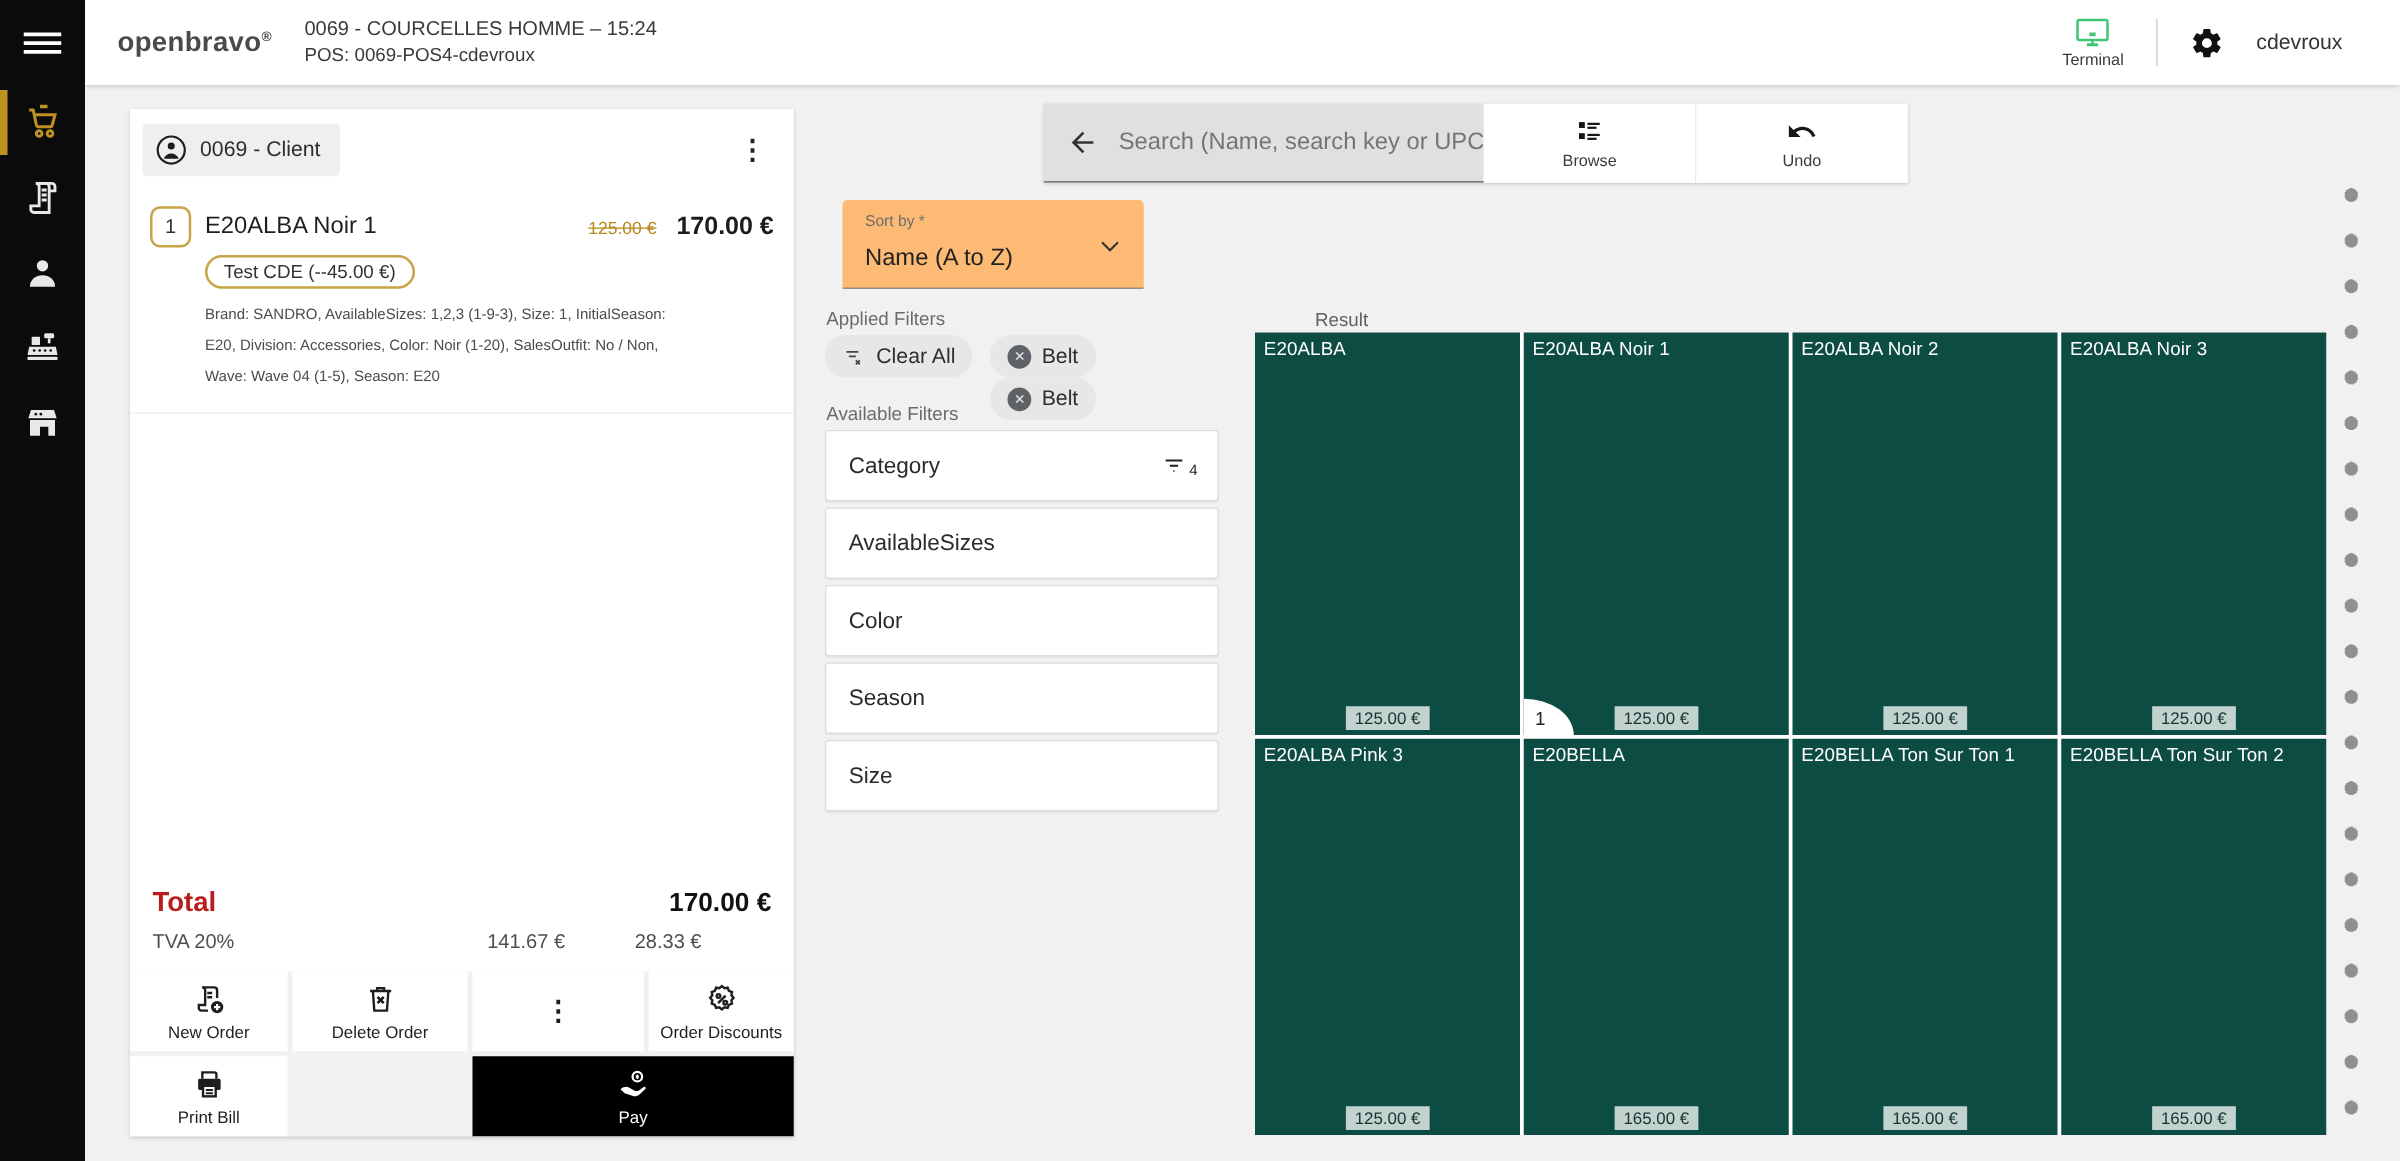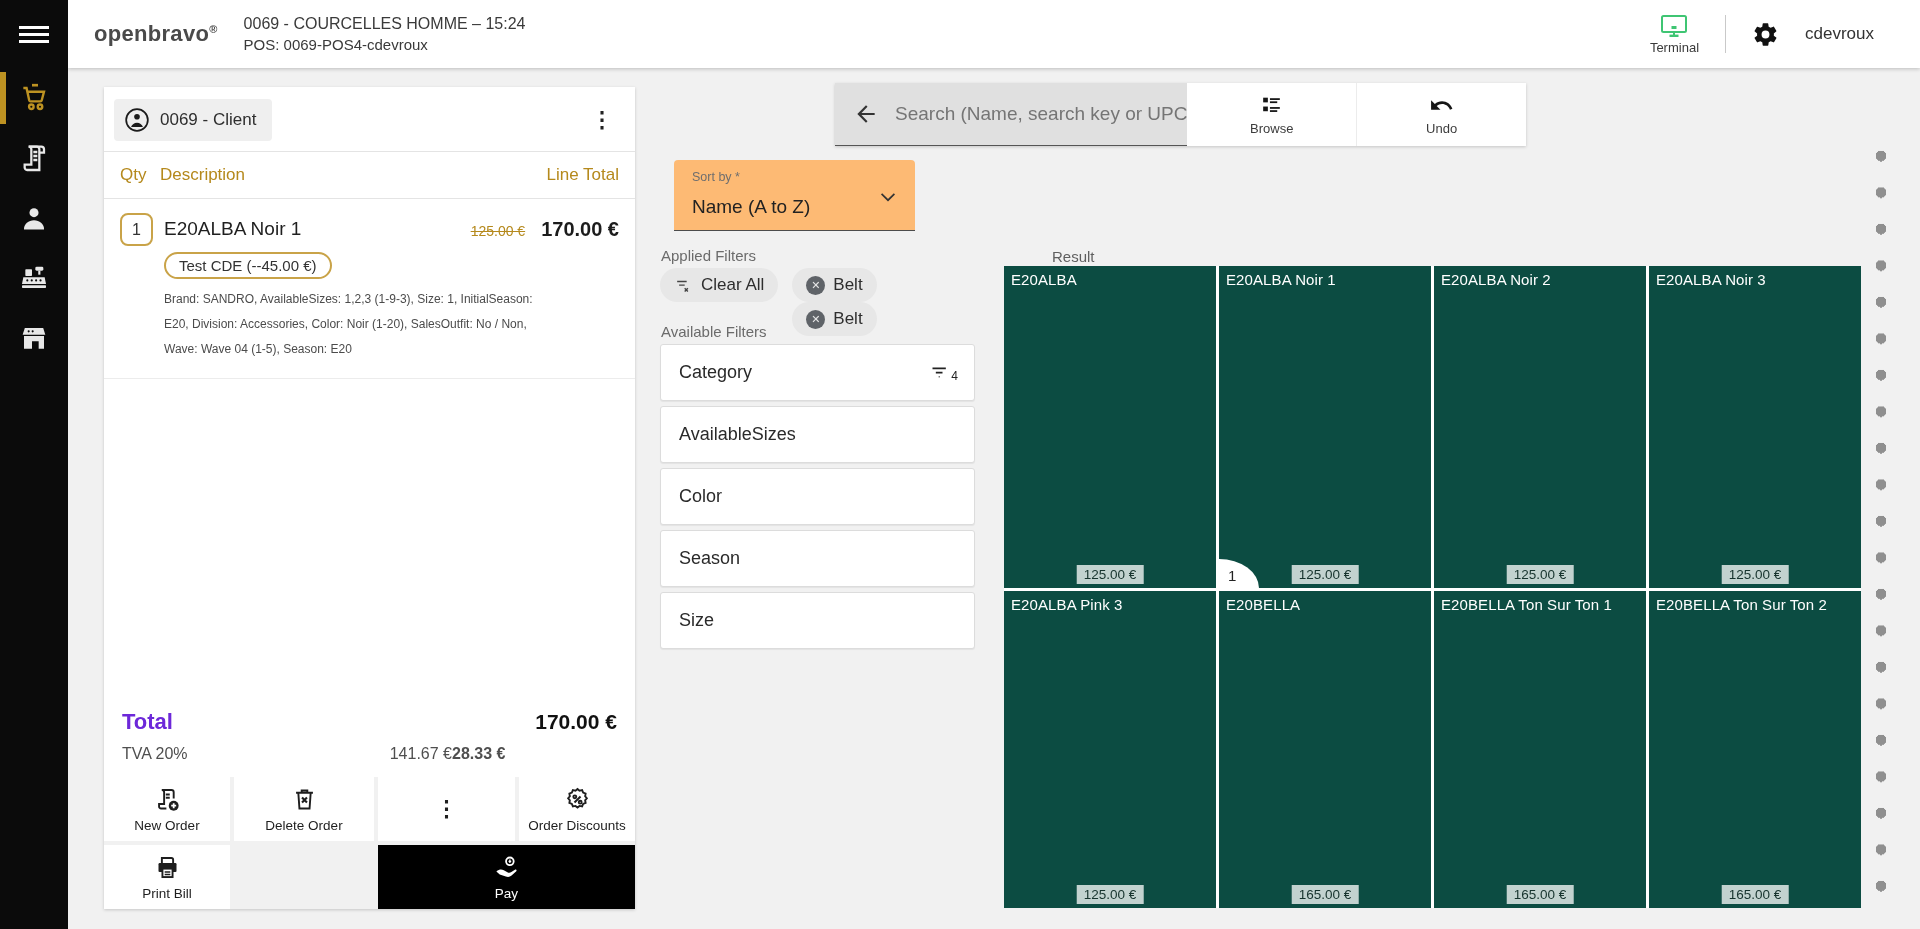--- a/index.html
+++ b/index.html
@@ -55,25 +55,25 @@
              align-items:center; justify-content:center; font-size:16px; color:#333; flex:none; }
   .li-name { margin-left:11px; font-size:19px; font-weight:500; color:#1f1f1f; padding-top:5px; }
   .li-prices { margin-left:auto; display:flex; align-items:baseline; gap:16px; padding-top:5px; }
   .li-old { font-size:14px; color:#b5891c; text-decoration:line-through; }
   .li-total { font-size:20px; font-weight:600; color:#1c1c1c; }
   .li-chip { display:inline-block; margin:6px 0 8px 44px; border:2px solid #c9a348; border-radius:15px;
              padding:3px 13px; font-size:15px; color:#333; }
   .li-details { margin-left:44px; max-width:386px; font-size:12px; line-height:25px; color:#4b4b4b; }
 
   .totals { margin-top:auto; display:flex; align-items:baseline; padding:0 18px; margin-bottom:10px; }
-  .totals .lbl { font-size:22px; font-weight:bold; color:#6d28d9; }
+  .totals .lbl { font-size:22px; font-weight:bold; color:#b91c1c; }
   .totals .val { margin-left:auto; font-size:21px; font-weight:bold; color:#111; }
   .taxrow { display:flex; align-items:baseline; padding:0 18px; margin-bottom:14px; font-size:16px; color:#4f4f4f; }
   .taxrow .base { margin-left:auto; width:160px; text-align:right; }
-  .taxrow .amt { width:165px; text-align:left;font-weight:bold; }
+  .taxrow .amt { width:165px; text-align:center; }
 
   .actions { display:grid; grid-template-columns:126px 140px 137px 1fr; grid-auto-rows:64px; gap:4px; background:#f1f1f1; }
   .abtn { background:#fff; display:flex; flex-direction:column; align-items:center; justify-content:center;
           gap:5px; cursor:pointer; color:#1e1e1e; }
   .abtn svg { width:27px; height:27px; }
   .abtn .lbl { font-size:13.5px; }
   .abtn.disabled { color:#c9c9c9; cursor:default; }
   .abtn.kebab-cell { font-size:22px; font-weight:bold; }
   .abtn.pay { grid-column:3 / span 2; background:#000; color:#fff; }
 
@@ -214,25 +214,20 @@
       <svg viewBox="0 0 24 24" fill="none" stroke="currentColor" stroke-width="1.6">
         <circle cx="12" cy="12" r="10"></circle>
         <circle cx="12" cy="9" r="2.6" fill="currentColor" stroke="none"></circle>
         <path d="M6.5 18.4c.9-2.4 3-3.9 5.5-3.9s4.6 1.5 5.5 3.9" fill="currentColor" stroke="none"></path>
       </svg>
       <span class="txt">0069 - Client</span>
     </div>
     <div class="kebab">⋮</div>
   </div>
 
-  <div class="thead">
-    <span class="qty">Qty</span>
-    <span class="desc">Description</span>
-    <span class="lt">Line Total</span>
-  </div>
 
   <div class="line-item">
     <div class="li-row1">
       <span class="qty-box">1</span>
       <span class="li-name">E20ALBA Noir 1</span>
       <span class="li-prices">
         <span class="li-old">125.00 €</span>
         <span class="li-total">170.00 €</span>
       </span>
     </div>

